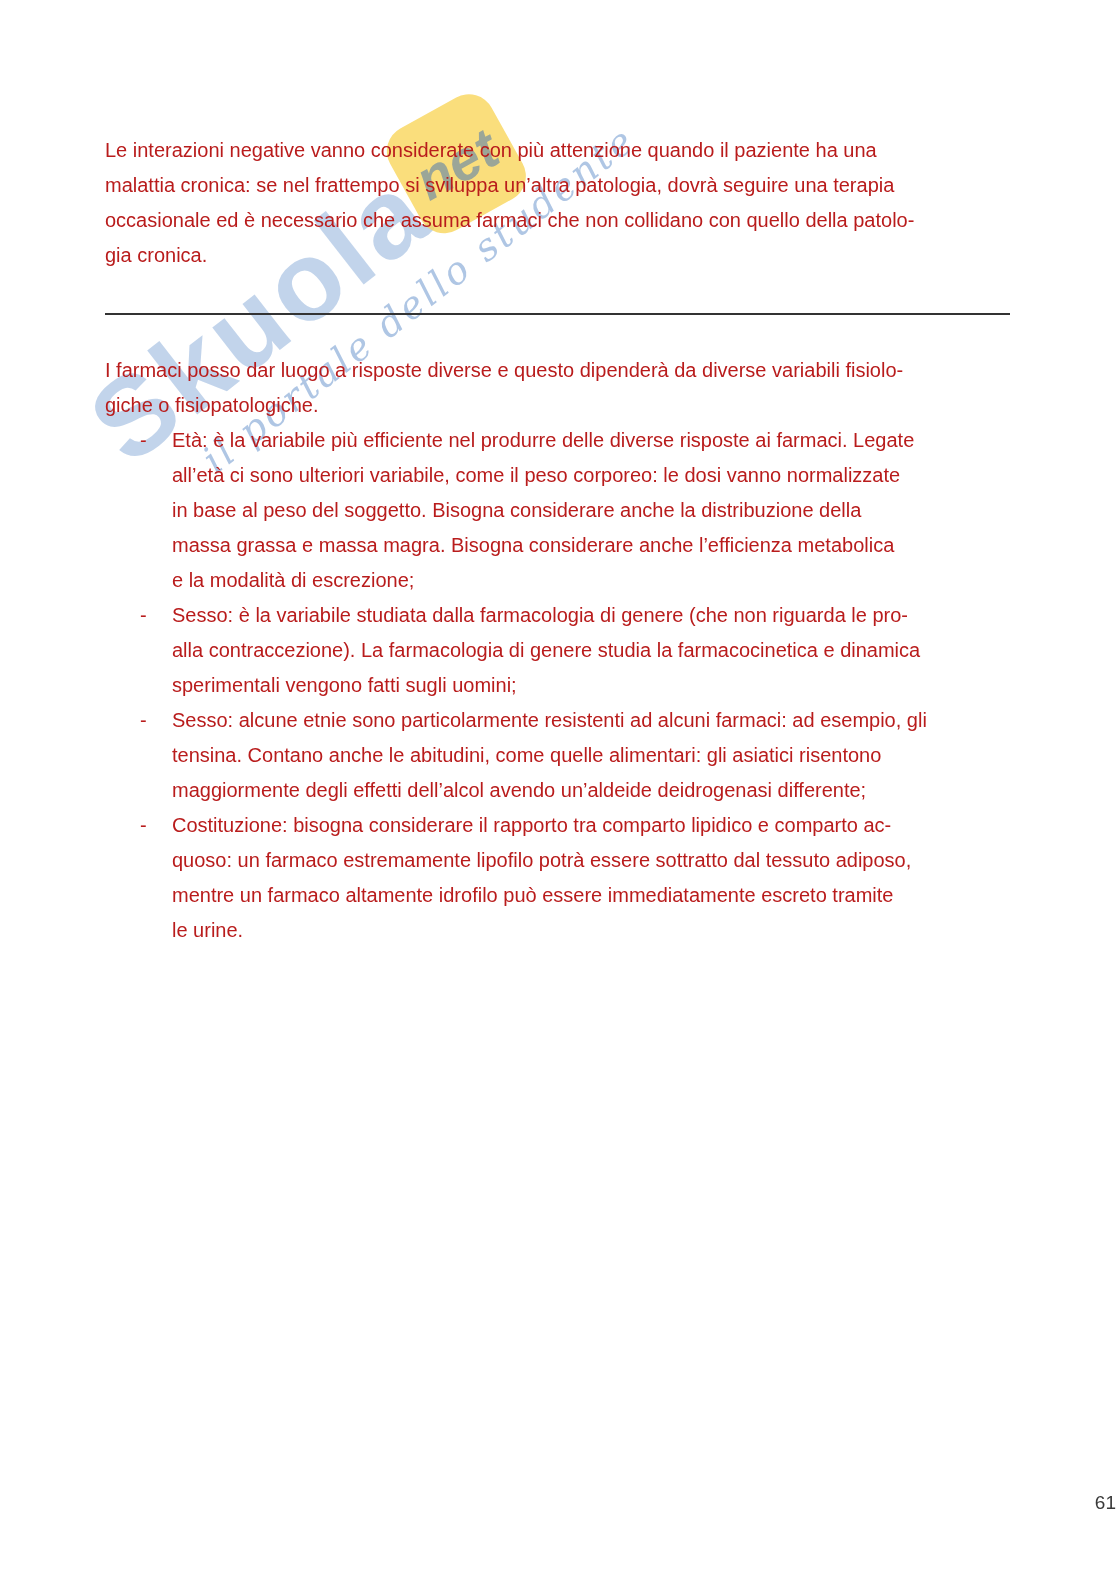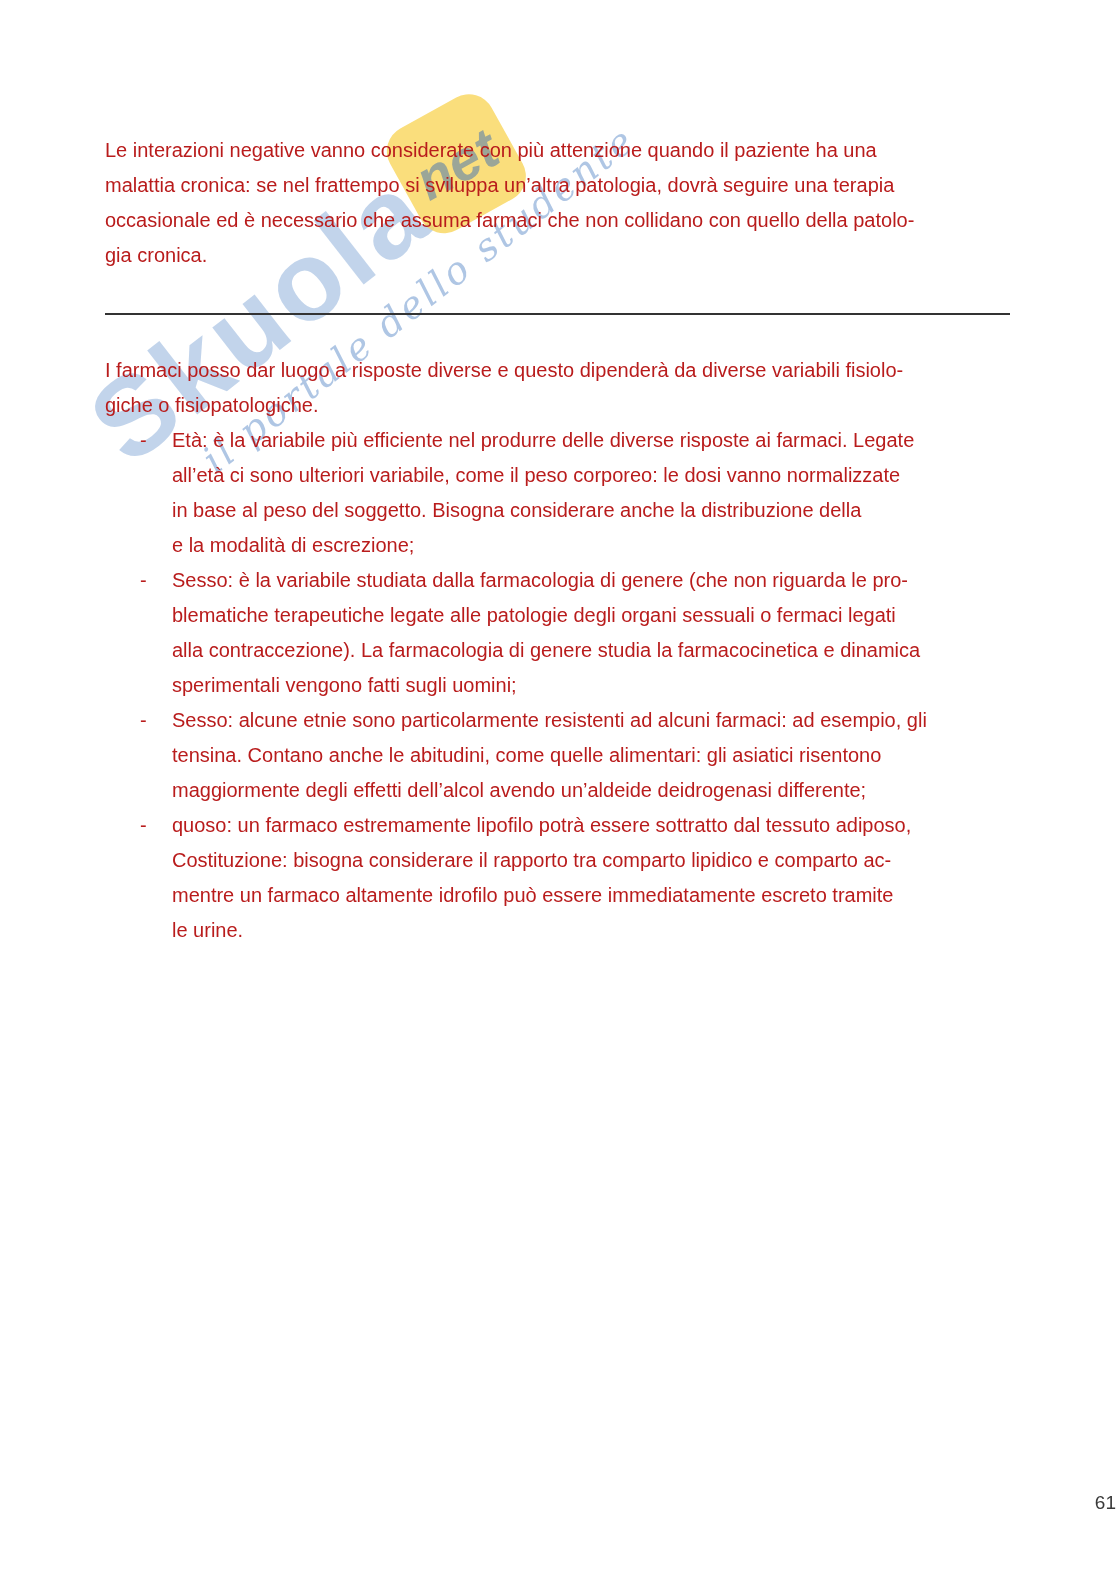--- a/index.html
+++ b/index.html
@@ -136,48 +136,48 @@
       </div>
 
     <div class="list">
 
       <div class="list-item">
         <span class="marker">-</span>
         <div class="item-text">
             <div class="line"><span class="b">Età</span><span>: è la variabile più efficiente nel produrre delle diverse risposte ai farmaci. Legate</span></div>
             <div class="line"><span>all’età ci sono ulteriori variabile, come il </span><span class="b">peso corporeo</span><span>: le dosi vanno normalizzate</span></div>
             <div class="line"><span>in base al peso del soggetto. Bisogna considerare anche la </span><span class="b">distribuzione</span><span> della</span></div>
+            <div class="line"><span class="b">massa grassa</span><span> e </span><span class="b">massa magra</span><span>. Bisogna considerare anche l’</span><span class="b">efficienza metabolica</span></div>
             <div class="line"><span>e la </span><span class="b">modalità di escrezione</span><span>;</span></div>
           </div>
       </div>
 
       <div class="list-item">
         <span class="marker">-</span>
         <div class="item-text">
             <div class="line"><span class="b">Sesso</span><span>: è la variabile studiata dalla farmacologia di genere (che non riguarda le pro-</span></div>
-            <div class="line"><span>blematiche terapeutiche legate alle patologie degli organi sessuali o fermaci legati</span></div>
             <div class="line"><span>alla contraccezione). La farmacologia di genere studia la farmacocinetica e dinamica</span></div>
             <div class="line"><span>sperimentali vengono fatti sugli uomini;</span></div>
           </div>
       </div>
 
       <div class="list-item">
         <span class="marker">-</span>
         <div class="item-text">
             <div class="line"><span class="b">Sesso</span><span>: alcune etnie sono particolarmente resistenti ad alcuni farmaci: ad esempio, gli</span></div>
             <div class="line"><span>tensina. Contano anche le abitudini, come quelle alimentari: gli asiatici risentono</span></div>
             <div class="line"><span>maggiormente degli effetti dell’alcol avendo un’aldeide deidrogenasi differente;</span></div>
           </div>
       </div>
 
       <div class="list-item">
         <span class="marker">-</span>
         <div class="item-text">
+            <div class="line"><span class="b">Costituzione</span><span>: bisogna considerare il rapporto tra comparto lipidico e comparto ac-</span></div>
             <div class="line"><span>quoso: un farmaco estremamente lipofilo potrà essere sottratto dal tessuto adiposo,</span></div>
-            <div class="line"><span class="b">Costituzione</span><span>: bisogna considerare il rapporto tra comparto lipidico e comparto ac-</span></div>
             <div class="line"><span>mentre un farmaco altamente idrofilo può essere immediatamente escreto tramite</span></div>
             <div class="line"><span>le urine.</span></div>
           </div>
       </div>
 
     </div>
   </main>
 
   <footer class="page-footer">
     <span>61</span>

